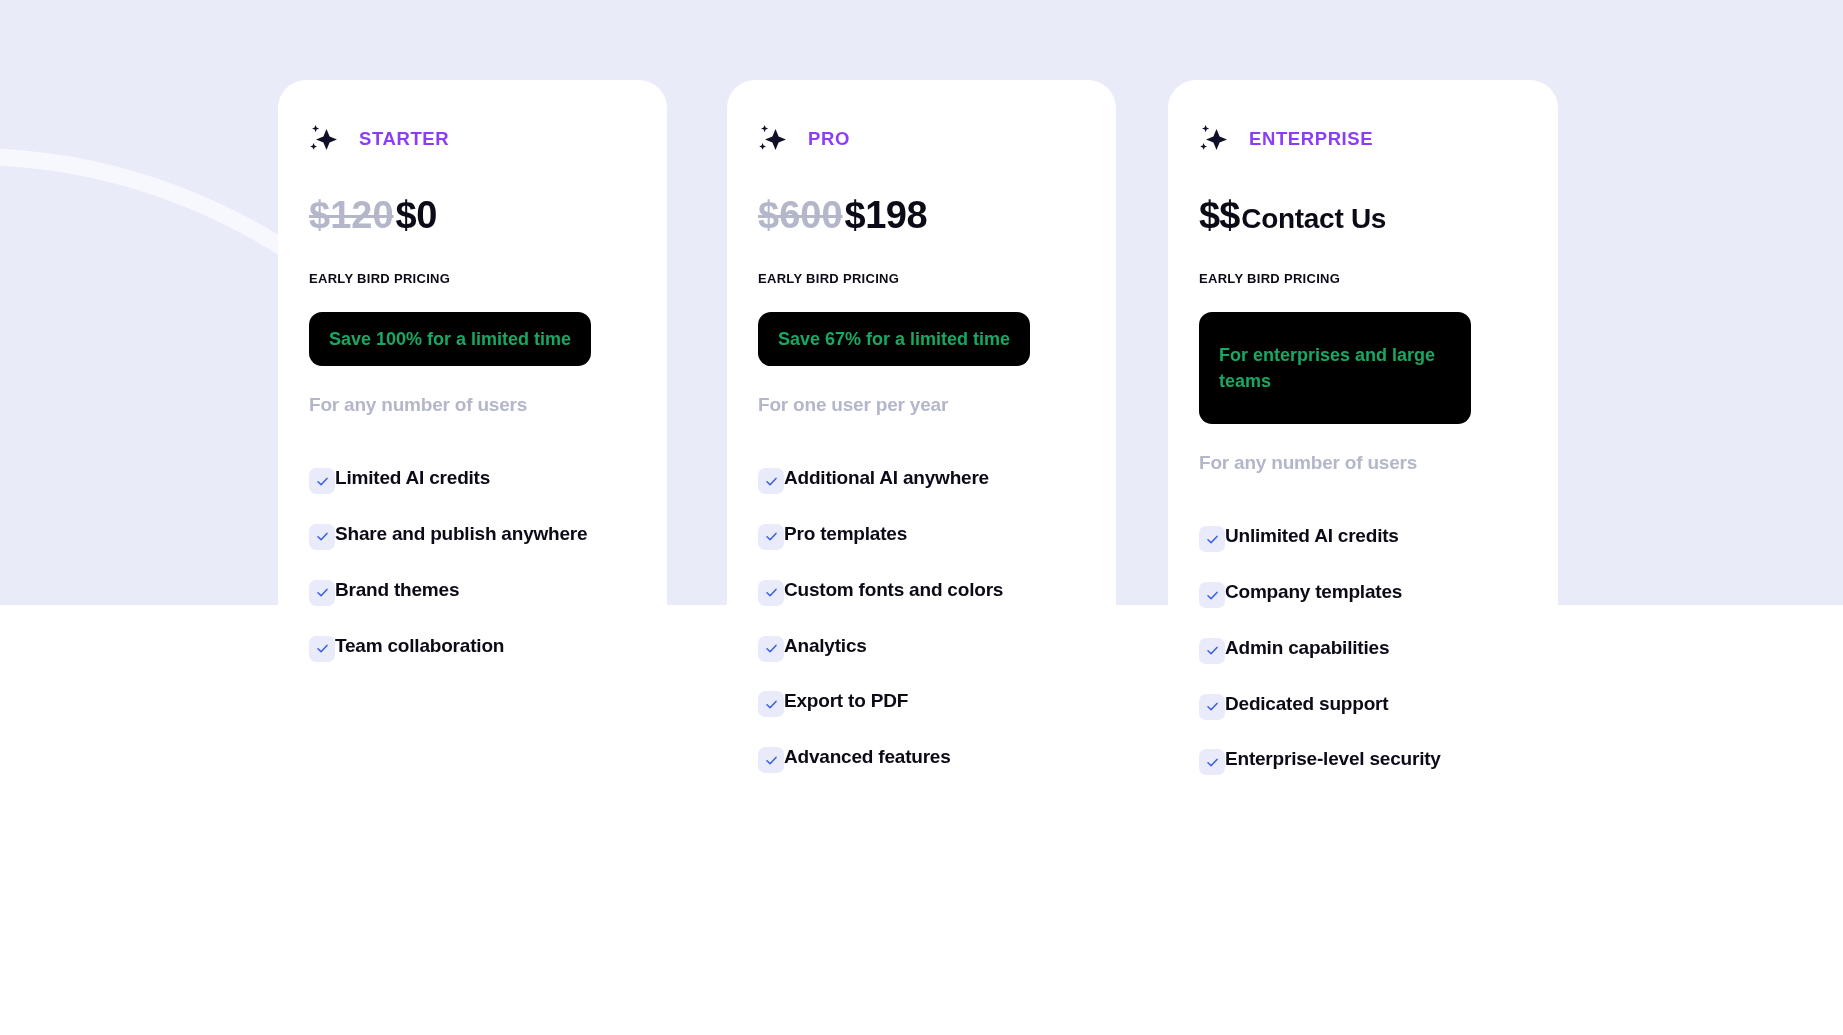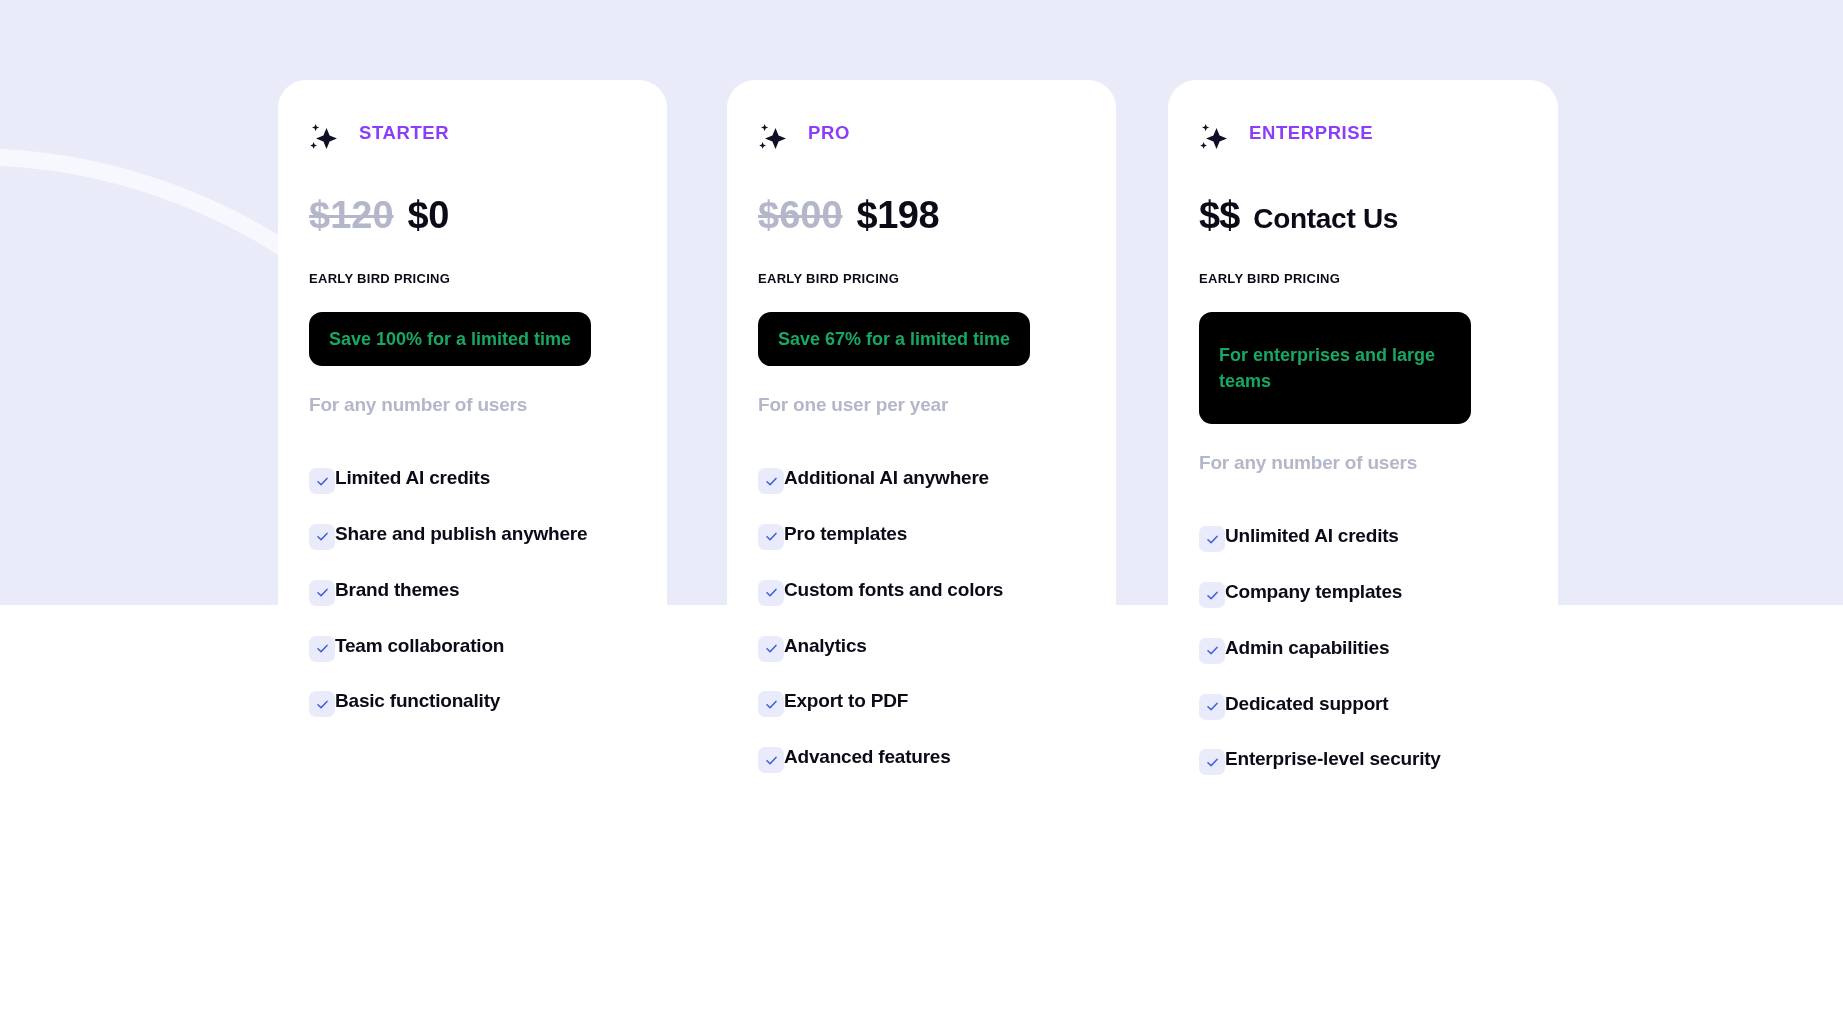--- a/index.html
+++ b/index.html
@@ -34,36 +34,37 @@
     background:#ffffff;
     border-radius:28px 28px 0 0;
     padding:42px 31px 0 31px;
   }
   .card.c0 { left:278px; }
   .card.c1 { left:727px; }
   .card.c2 { left:1168px; width:390px; }
 
   .tier-head {
     display:flex;
+    align-items:center;
     gap:20px;
     height:34px;
   }
   .spark { width:30px; height:32px; flex:0 0 30px; }
   .tier-name {
     color:#8b3dfa;
     font-size:18.5px;
     font-weight:bold;
     letter-spacing:0.6px;
   }
 
   .price-row {
     margin-top:38px;
     display:flex;
     align-items:baseline;
-    gap:14px;
+    gap:2px;
     white-space:nowrap;
   }
   .price-old {
     font-size:38px;
     font-weight:bold;
     color:#b4b7ca;
     text-decoration:line-through;
     text-decoration-thickness:3px;
   }
   .price-new {
@@ -191,28 +192,20 @@
           <span class="feat-label">Brand themes</span>
         </div>
         <div class="feat">
           <span class="chk">
 <svg viewBox="0 0 20 20" width="15" height="15" aria-hidden="true">
   <path d="M4 10.4 L8.1 14.3 L16 5.9" fill="none" stroke="#3b62e0" stroke-width="2.1" stroke-linecap="round" stroke-linejoin="round"></path>
 </svg>
           </span>
           <span class="feat-label">Team collaboration</span>
         </div>
-        <div class="feat">
-          <span class="chk">
-<svg viewBox="0 0 20 20" width="15" height="15" aria-hidden="true">
-  <path d="M4 10.4 L8.1 14.3 L16 5.9" fill="none" stroke="#3b62e0" stroke-width="2.1" stroke-linecap="round" stroke-linejoin="round"></path>
-</svg>
-          </span>
-          <span class="feat-label">Basic functionality</span>
-        </div>
       </div>
     </div>
     <div class="card c1">
       <div class="tier-head">
         <span class="spark">
 <svg viewBox="0 0 30 32" width="30" height="32" aria-hidden="true">
   <path d="M17.5 6 L20.6 13.6 L28 16.6 L20.6 19.6 L17.5 27 L14.4 19.6 L7 16.6 L14.4 13.6 Z" fill="#100f28"></path>
   <path d="M6.6 2 L7.6 4.6 L10.2 5.6 L7.6 6.6 L6.6 9.2 L5.6 6.6 L3 5.6 L5.6 4.6 Z" fill="#100f28"></path>
   <path d="M4.6 20 L5.6 22.4 L8 23.4 L5.6 24.4 L4.6 26.8 L3.6 24.4 L1.2 23.4 L3.6 22.4 Z" fill="#100f28"></path>
 </svg></span>

